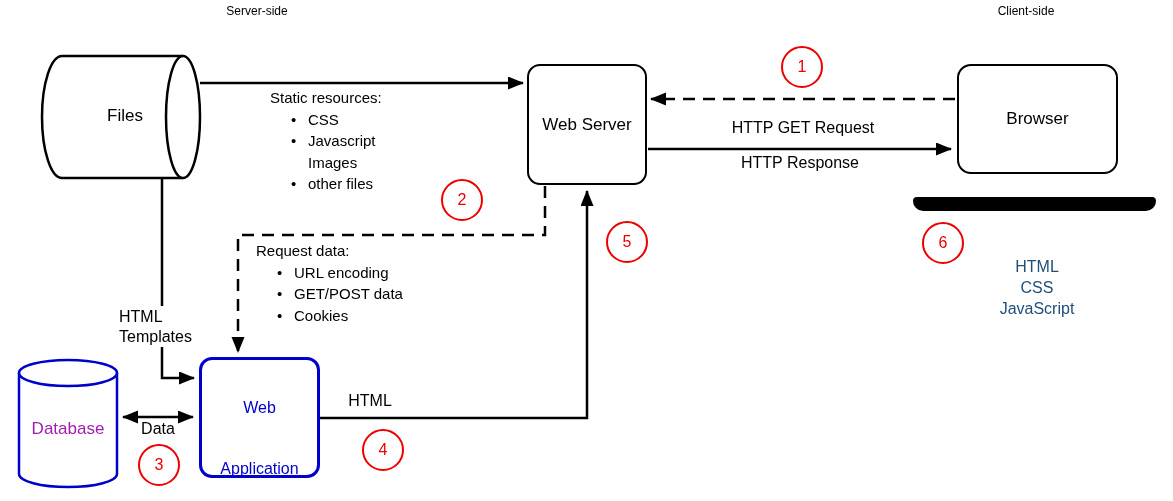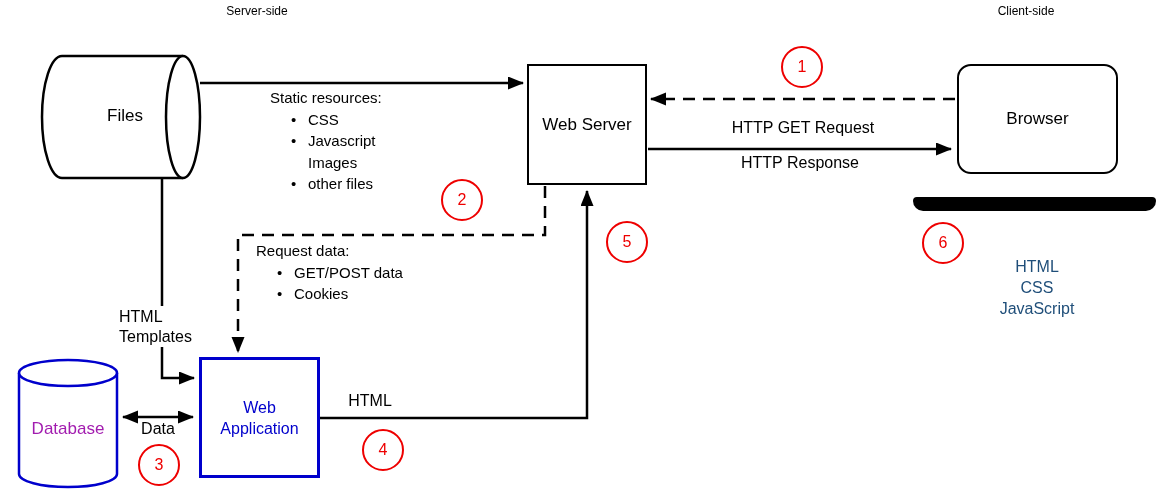--- a/index.html
+++ b/index.html
@@ -5,25 +5,25 @@
   html,body{margin:0;padding:0;background:#fff;}
   .canvas{
     position:relative;width:1173px;height:501px;background:#fff;overflow:hidden;
     font-family:"Liberation Sans", sans-serif;color:#000;
   }
   .abs{position:absolute;}
   svg.wires{position:absolute;left:0;top:0;}
 
   .zone-title{font-size:12px;text-align:center;width:160px;}
 
-  .node{box-sizing:border-box;background:#fff;display:flex;align-items:center;justify-content:center;text-align:center;}
+  .node{box-sizing:border-box;background:#fff;display:flex;align-items:center;justify-content:center;text-align:center;border-radius:13px;}
   .node-black{border:2.5px solid #000;}
   .node-blue{border:3px solid #0000CC;color:#0000CC;}
   .node-label{font-size:17px;}
-  .webapp-label{font-size:16px;line-height:21px;}
+  .webapp-label{font-size:16px;line-height:21px;margin-top:40px;}
 
   .laptop-bar{background:#000;border-radius:5px 5px 13px 13px;}
 
   .cyl-label{font-size:17px;text-align:center;padding-left:20px;}
   .db-label{color:#a21caf;font-size:17px;text-align:center;}
 
   .note{font-size:15px;line-height:21.5px;}
   .note .nt{white-space:nowrap;}
   .note .it{position:relative;padding-left:38px;white-space:nowrap;}
   .note .it.bul::before{content:"\2022";position:absolute;left:21px;}
@@ -101,20 +101,21 @@
   <div class="abs note" style="left:270px;top:87px;">
     <div class="nt">Static resources:</div>
     <div class="it bul">CSS</div>
     <div class="it bul">Javascript</div>
     <div class="it">Images</div>
     <div class="it bul">other files</div>
   </div>
 
   <div class="abs note" style="left:256px;top:240px;">
     <div class="nt">Request data:</div>
+    <div class="it bul">URL encoding</div>
     <div class="it bul">GET/POST data</div>
     <div class="it bul">Cookies</div>
   </div>
 
   <div class="abs edge-label" style="left:723px;top:119px;width:160px;">HTTP GET Request</div>
 
   <div class="abs edge-label" style="left:722px;top:154px;width:156px;">HTTP Response</div>
 
   <div class="abs edge-label bg-white" style="left:116px;top:306px;text-align:left;line-height:19.5px;padding:1px 3px;">
     <div>HTML</div>

